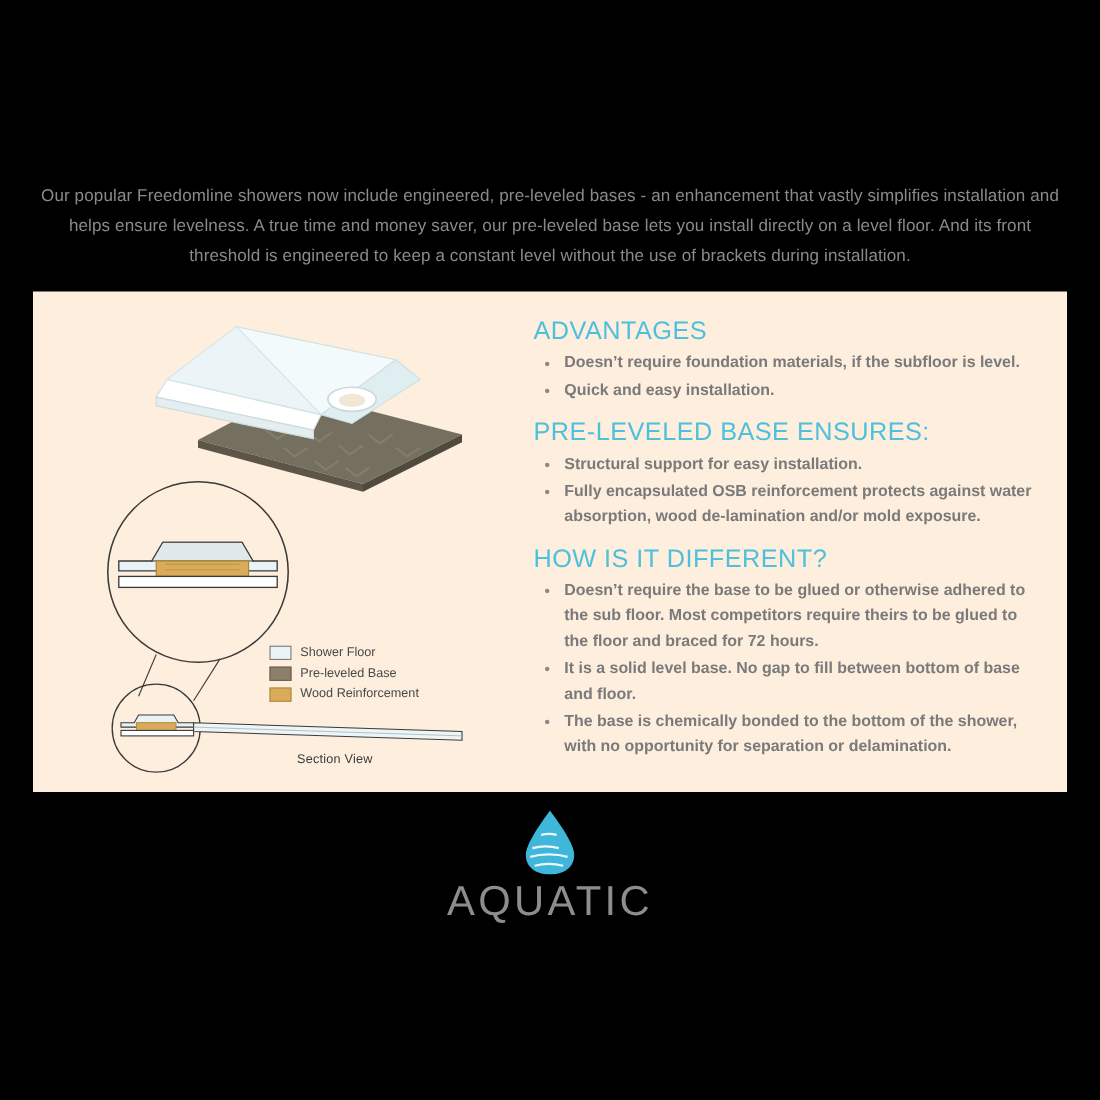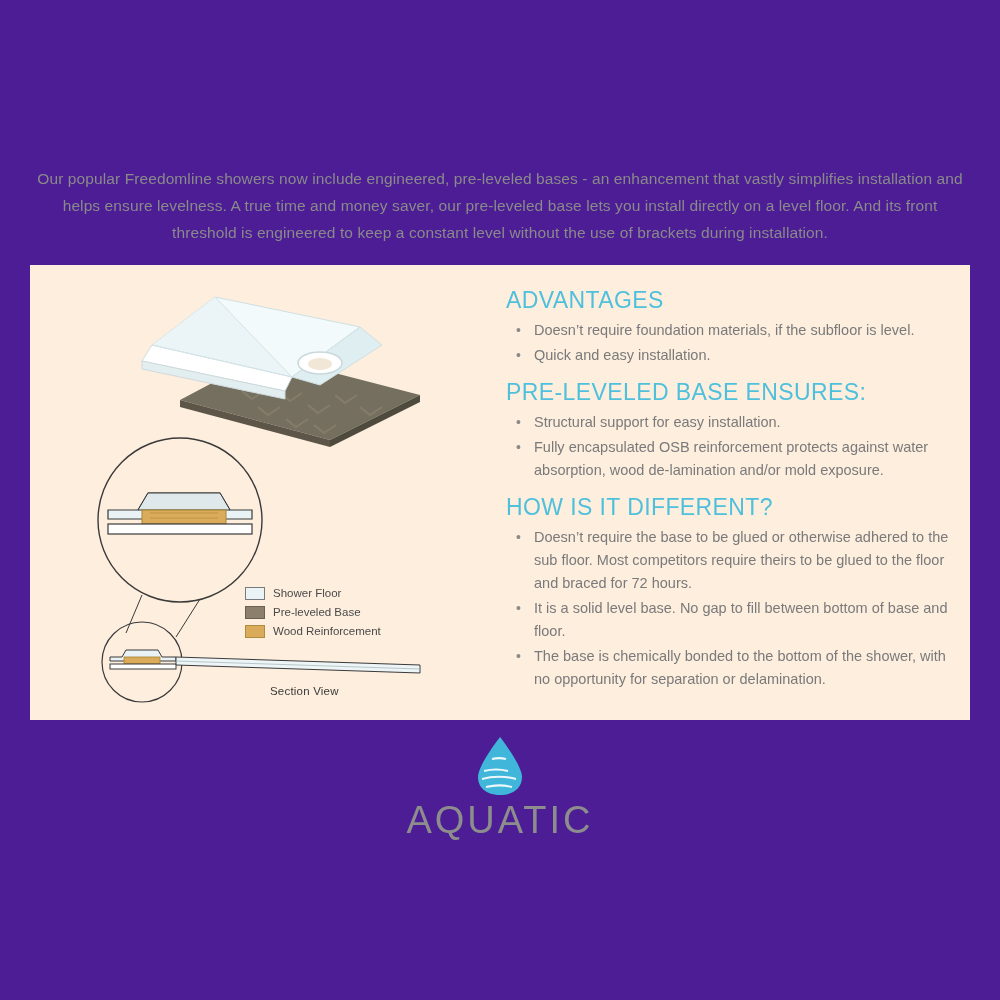--- a/index.html
+++ b/index.html
@@ -13,21 +13,21 @@
     font-family: "Liberation Sans", sans-serif;
     color: #6b6b6b;
     position: relative;
     overflow: hidden;
   }
   .page {
     position: absolute;
     left: 0; top: 0;
     width: 1000px;
     height: 1000px;
-    background: #4c1d95;
+    background: #000000;
   }
 
   
   .intro {
     position: absolute;
     left: 30px;
     top: 165px;
     width: 940px;
     text-align: center;
     font-size: 15.5px;
@@ -42,37 +42,38 @@
     left: 30px;
     top: 265px;
     width: 940px;
     height: 455px;
     background: #fdeede;
   }
 
   
   .right-col {
     position: absolute;
-    left: 476px;
+    left: 455px;
     top: 20px;
     width: 460px;
   }
   .section-title {
     color: #4fc0dc;
     font-size: 23px;
     line-height: 30px;
     letter-spacing: 0.4px;
     margin: 0 0 4px 0;
     font-weight: normal;
   }
   .section-title.tight { margin-top: 10px; }
   ul.bullets {
     list-style: none;
     margin: 0 0 6px 0;
     padding: 0;
+    font-weight: bold;
   }
   ul.bullets li {
     position: relative;
     padding-left: 28px;
     font-size: 14.5px;
     line-height: 23px;
     color: #7a7a7a;
     margin-bottom: 2px;
   }
   ul.bullets li::before {

